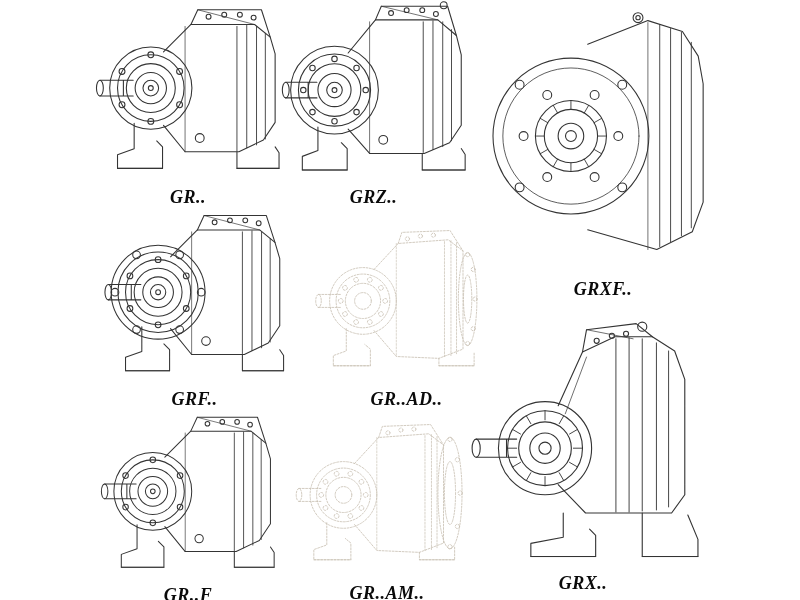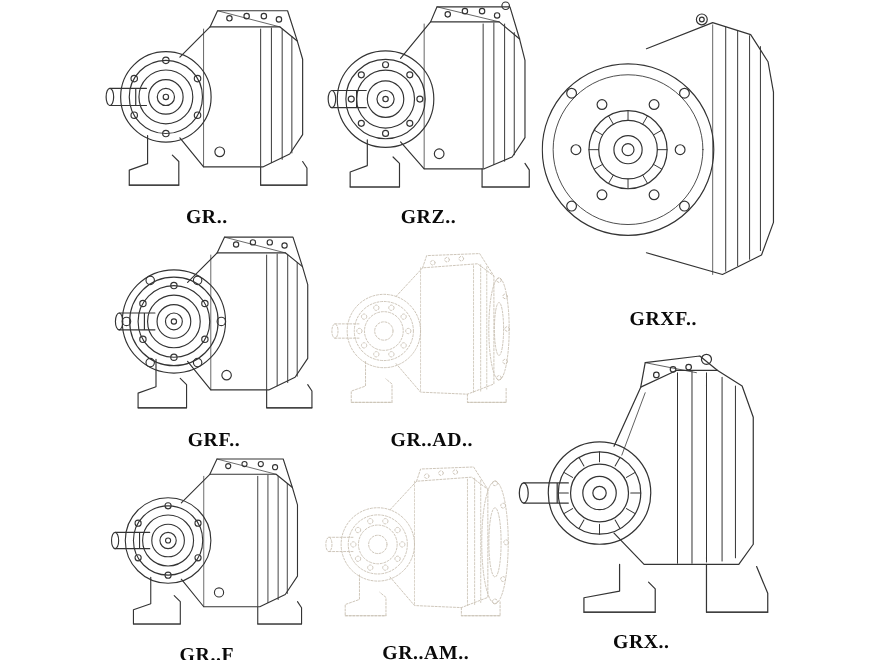--- a/index.html
+++ b/index.html
@@ -4,21 +4,21 @@
 <style>
   html,body{margin:0;padding:0;background:#fff;}
   .page{
     position:relative;width:800px;height:600px;background:#ffffff;overflow:hidden;
     font-family:"Liberation Serif", serif;
   }
   figure.cell{position:absolute;margin:0;display:flex;flex-direction:column;align-items:stretch;}
   figure.cell svg.fig{width:100%;flex:1 1 auto;min-height:0;display:block;}
   .label{
     height:22px;line-height:22px;text-align:center;
-    font-weight:bold;font-size:18px;color:#0a0a0a;letter-spacing:0.5px;
+    font-weight:bold;font-size:18px;color:#0a0a0a;letter-spacing:0.5px;font-style:italic;
   }
   
   svg.fig{stroke:#343434;fill:none;stroke-width:1.1;stroke-linejoin:round;stroke-linecap:round;}
   svg.fig.ghost{stroke:#c9c1b3;stroke-width:0.9;stroke-dasharray:2 1.6;}
   .defs{position:absolute;width:0;height:0;overflow:hidden;}
 </style>
 </head>
 <body>
 
 <svg class="defs" aria-hidden="true">
@@ -209,42 +209,42 @@
 
 <div class="page">
 
   <figure class="cell" style="left:88px;top:0;width:200px;height:208px">
     <svg class="fig">
         <use href="#sym-gr" width="100%" height="100%"></use>
       </svg>
     <figcaption class="label">GR..</figcaption>
   </figure>
 
-  <figure class="cell" style="left:292px;top:0;width:195px;height:208px">
+  <figure class="cell" style="left:276px;top:0;width:195px;height:208px">
     <svg class="fig">
         <use href="#sym-grz" width="100%" height="100%"></use>
       </svg>
     <figcaption class="label">GRZ..</figcaption>
   </figure>
 
   <figure class="cell" style="left:92px;top:206px;width:205px;height:204px">
     <svg class="fig">
         <use href="#sym-grf" width="100%" height="100%"></use>
       </svg>
     <figcaption class="label">GRF..</figcaption>
   </figure>
 
   <figure class="cell" style="left:492px;top:2px;width:222px;height:298px">
     <svg class="fig">
         <use href="#sym-grxf" width="100%" height="100%"></use>
       </svg>
     <figcaption class="label">GRXF..</figcaption>
   </figure>
 
-  <figure class="cell" style="left:290px;top:212px;width:205px;height:198px">
+  <figure class="cell" style="left:304px;top:212px;width:205px;height:198px">
     <svg class="fig ghost">
         <use href="#sym-grad" width="100%" height="100%"></use>
       </svg>
     <figcaption class="label">GR..AD..</figcaption>
   </figure>
 
   <figure class="cell" style="left:88px;top:408px;width:200px;height:198px">
     <svg class="fig">
         <use href="#sym-gr" width="100%" height="100%"></use>
       </svg>

